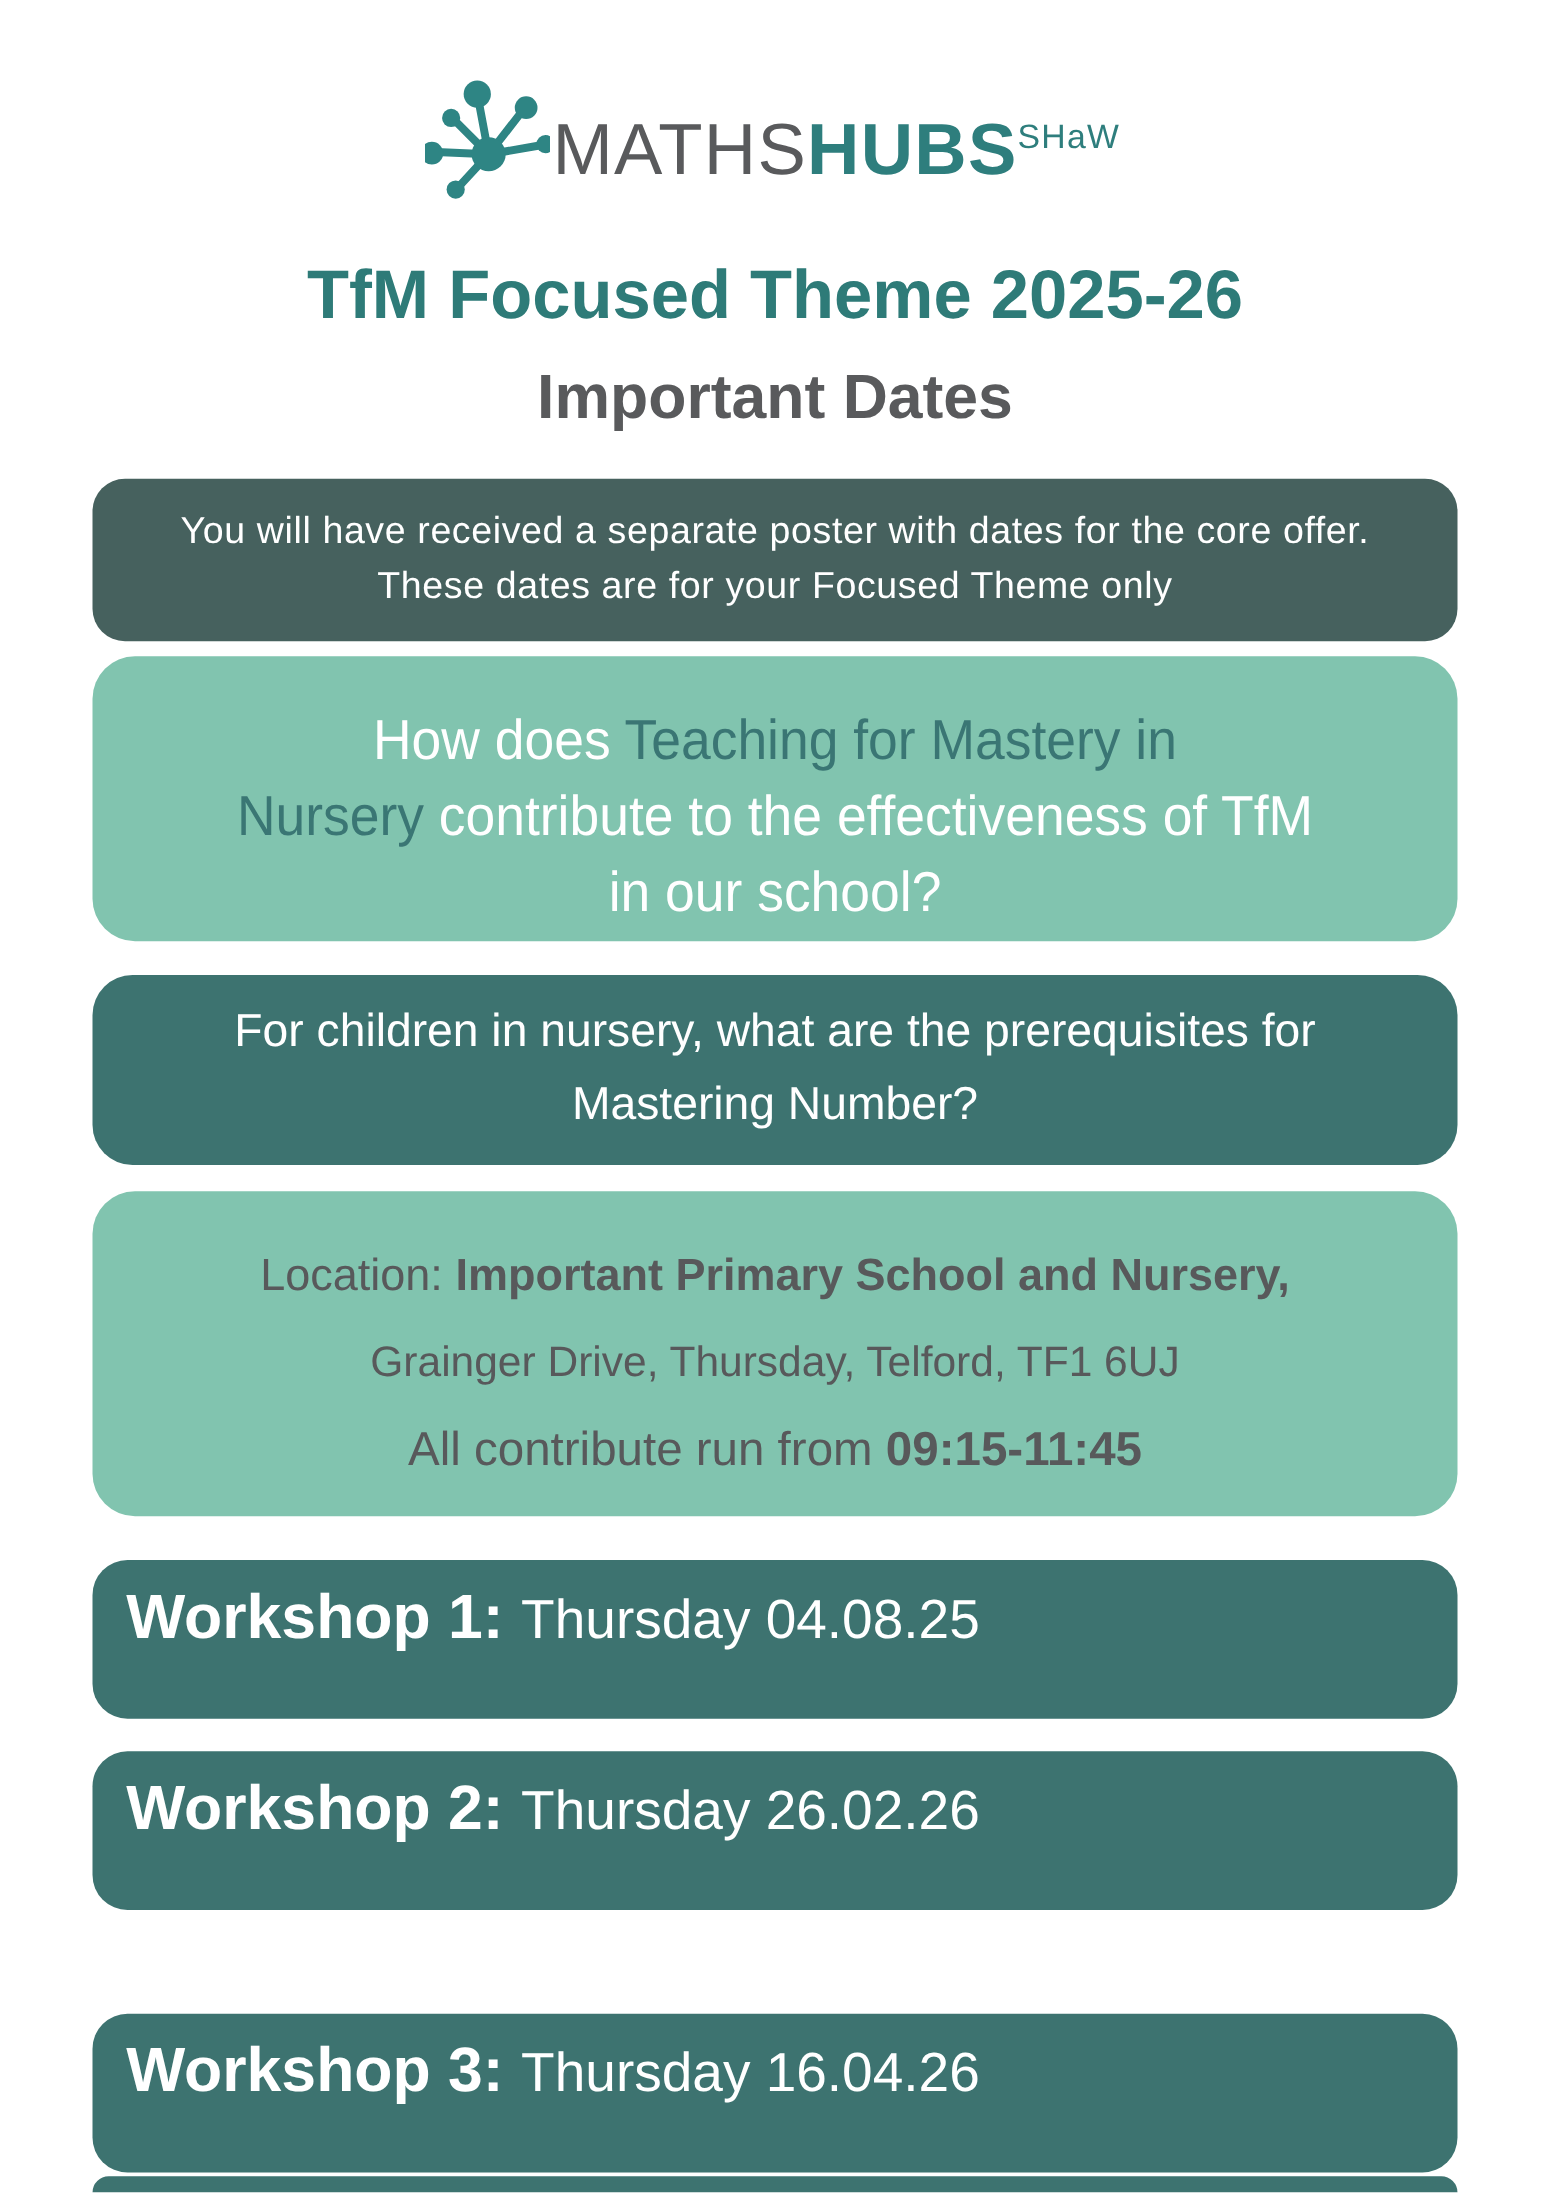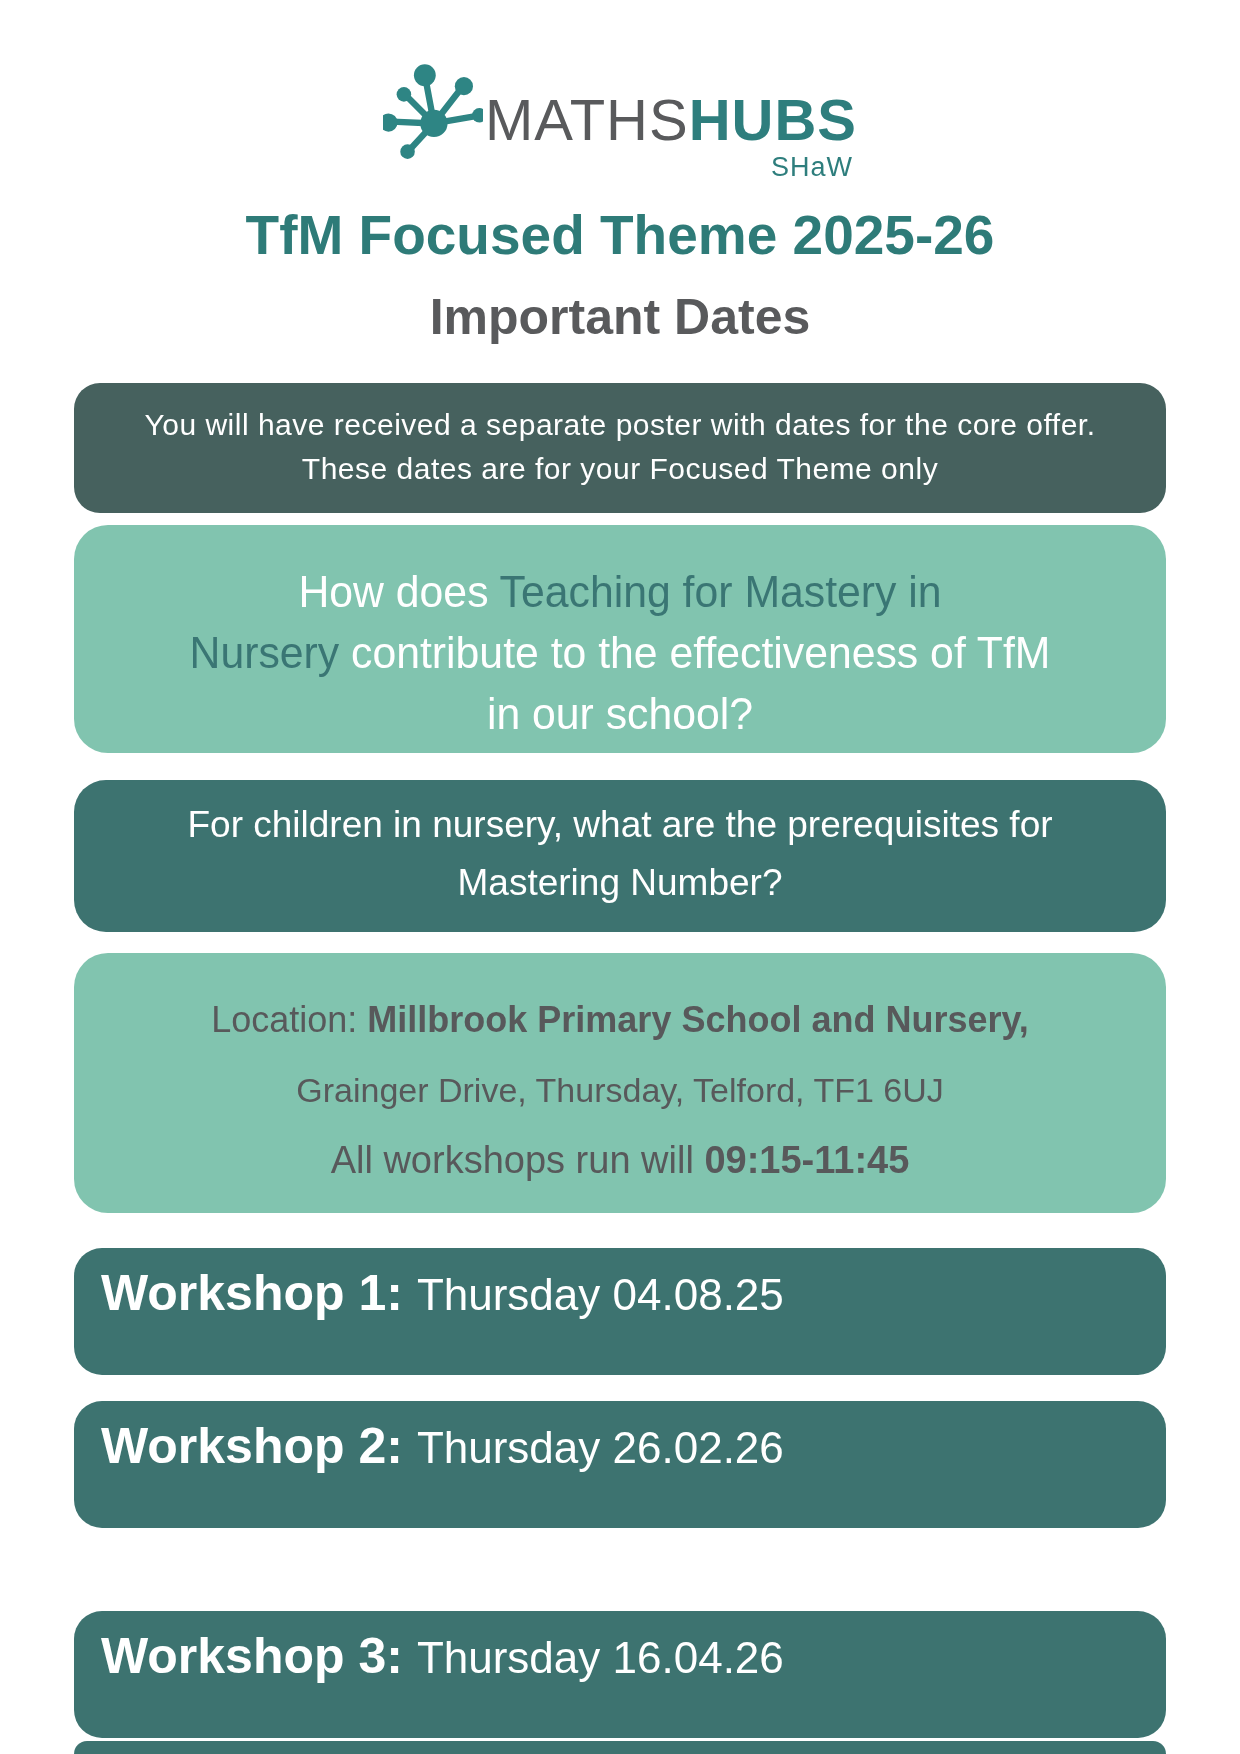--- a/index.html
+++ b/index.html
@@ -5,21 +5,21 @@
   html,body{margin:0;padding:0;}
   body{
     width:1240px;height:1754px;background:#ffffff;position:relative;overflow:hidden;
     font-family:"Liberation Sans", sans-serif;
   }
   .abs{position:absolute;}
 
   
   .logo-row{top:55px;left:0;width:1240px;display:flex;justify-content:center;align-items:flex-start;}
   .logo-icon{margin-top:8px;margin-right:2px;}
-  .logo-text{display:flex;flex-direction:column;margin-top:36px;}
+  .logo-text{display:flex;flex-direction:row;margin-top:36px;}
   .logo-line1{font-size:58px;line-height:1;letter-spacing:1px;white-space:nowrap;}
   .logo-maths{color:#595a5c;font-weight:400;}
   .logo-hubs{color:#2e7e7d;font-weight:700;}
   .logo-region{color:#2e7e7d;font-size:27px;text-align:right;margin-top:3px;padding-right:4px;letter-spacing:1px;}
 
   
   .title{top:203px;left:0;width:1240px;text-align:center;
          font-size:55px;font-weight:700;color:#2e7b78;letter-spacing:0px;}
   .subtitle{top:288px;left:0;width:1240px;text-align:center;
          font-size:50px;font-weight:700;color:#595a5c;}
@@ -91,25 +91,25 @@
   <span class="focus-line"><span class="teal-text">Nursery </span><span>contribute to the effectiveness of TfM</span></span>
   <span class="focus-line"><span>in our school?</span></span>
 </div>
 
 <div class="abs box prereq-box">
   <span>For children in nursery, what are the prerequisites for Mastering Number?</span>
 </div>
 
 <div class="abs box location-box">
   <div class="loc-line1">
-    <span>Location: </span><span class="loc-bold">Millbrook Primary School and Nursery,</span>
+    <span>Location: </span><span class="loc-bold">Important Primary School and Nursery,</span>
   </div>
   <div class="loc-line2">Grainger Drive, Thursday, Telford, TF1 6UJ</div>
   <div class="loc-line3">
-    <span>All workshops run will </span><span class="loc-bold">09:15-11:45</span>
+    <span>All contribute run from </span><span class="loc-bold">09:15-11:45</span>
   </div>
 </div>
 
 <div class="abs box workshop-box ws1">
   <span class="ws-label">Workshop 1:</span><span class="ws-date">Thursday 04.08.25</span>
 </div>
 <div class="abs box workshop-box ws2">
   <span class="ws-label">Workshop 2:</span><span class="ws-date">Thursday 26.02.26</span>
 </div>
 <div class="abs box workshop-box ws3">

